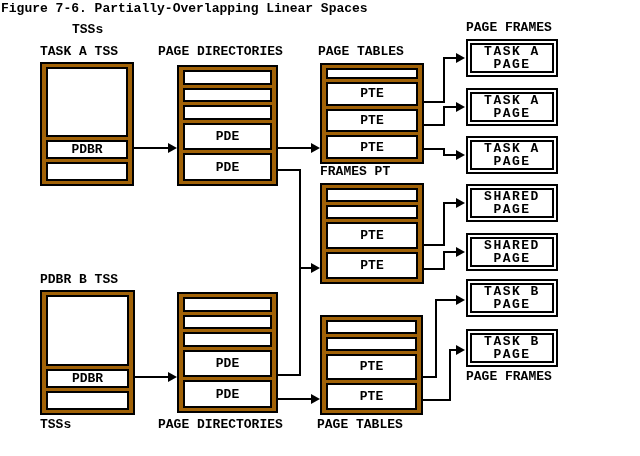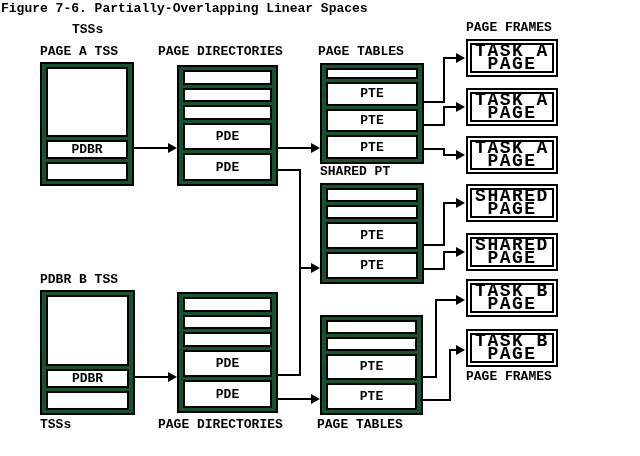--- a/index.html
+++ b/index.html
@@ -7,55 +7,55 @@
     position:relative;width:640px;height:456px;background:#ffffff;
     font-family:"Liberation Mono","DejaVu Sans Mono",monospace;
     color:#000;overflow:hidden;
   }
   .lbl{
     position:absolute;font-weight:bold;font-size:13px;line-height:12px;
     white-space:nowrap;color:#000;
   }
   .ctr{white-space:nowrap;}
   .slab{
-    position:absolute;box-sizing:border-box;border:2px solid #000;background:#14532d;
+    position:absolute;box-sizing:border-box;border:2px solid #000;background:#a16207;
     display:flex;flex-direction:column;padding:3px 4px;gap:3px;
   }
   .cell{
     box-sizing:border-box;border:2px solid #000;flex:1 1 auto;
     display:flex;align-items:center;justify-content:center;
     font-weight:bold;font-size:13px;line-height:13px;background:#fff;
   }
   .cell.fixed{flex:0 0 19px;text-align:right;}
   .frame{
     position:absolute;box-sizing:border-box;border:2px solid #000;background:#fff;
     width:92px;height:38px;padding:2px;left:466px;
   }
   .frame-inner{
     box-sizing:border-box;border:2px solid #000;width:100%;height:100%;
     display:flex;flex-direction:column;align-items:center;justify-content:center;
-    font-weight:bold;font-size:18px;line-height:13px;letter-spacing:1.5px;
+    font-weight:bold;font-size:13px;line-height:13px;letter-spacing:1.5px;
     text-align:center;background:#fff;
   }
   svg.connectors{position:absolute;left:0;top:0;width:640px;height:456px;pointer-events:none;}
   svg.connectors .wire{stroke:#000;stroke-width:2;fill:none;}
   svg.connectors .head{fill:#000;stroke:none;}
 </style>
 </head>
 <body>
 
 <div class="stage">
 
   <div class="lbl" style="left:1px;top:3px;">Figure 7-6. Partially-Overlapping Linear Spaces</div>
   <div class="lbl" style="left:72px;top:24px;">TSSs</div>
-  <div class="lbl ctr" style="left:40px;top:46px;width:94px;">PAGE A TSS</div>
+  <div class="lbl ctr" style="left:40px;top:46px;width:94px;">TASK A TSS</div>
   <div class="lbl ctr" style="left:158px;top:46px;width:132px;">PAGE DIRECTORIES</div>
   <div class="lbl ctr" style="left:318px;top:46px;width:108px;">PAGE TABLES</div>
   <div class="lbl ctr" style="left:466px;top:22px;width:92px;">PAGE FRAMES</div>
-  <div class="lbl ctr" style="left:320px;top:166px;width:104px;">SHARED PT</div>
+  <div class="lbl ctr" style="left:320px;top:166px;width:104px;">FRAMES PT</div>
   <div class="lbl ctr" style="left:40px;top:274px;width:95px;">PDBR B TSS</div>
   <div class="lbl ctr" style="left:40px;top:419px;width:95px;">TSSs</div>
   <div class="lbl ctr" style="left:158px;top:419px;width:132px;">PAGE DIRECTORIES</div>
   <div class="lbl ctr" style="left:317px;top:419px;width:108px;">PAGE TABLES</div>
   <div class="lbl ctr" style="left:466px;top:371px;width:92px;">PAGE FRAMES</div>
 
   <div class="slab" style="left:40px;top:62px;width:94px;height:124px;">
     <div class="cell"></div>
     <div class="cell fixed">PDBR</div>
     <div class="cell fixed"></div>

